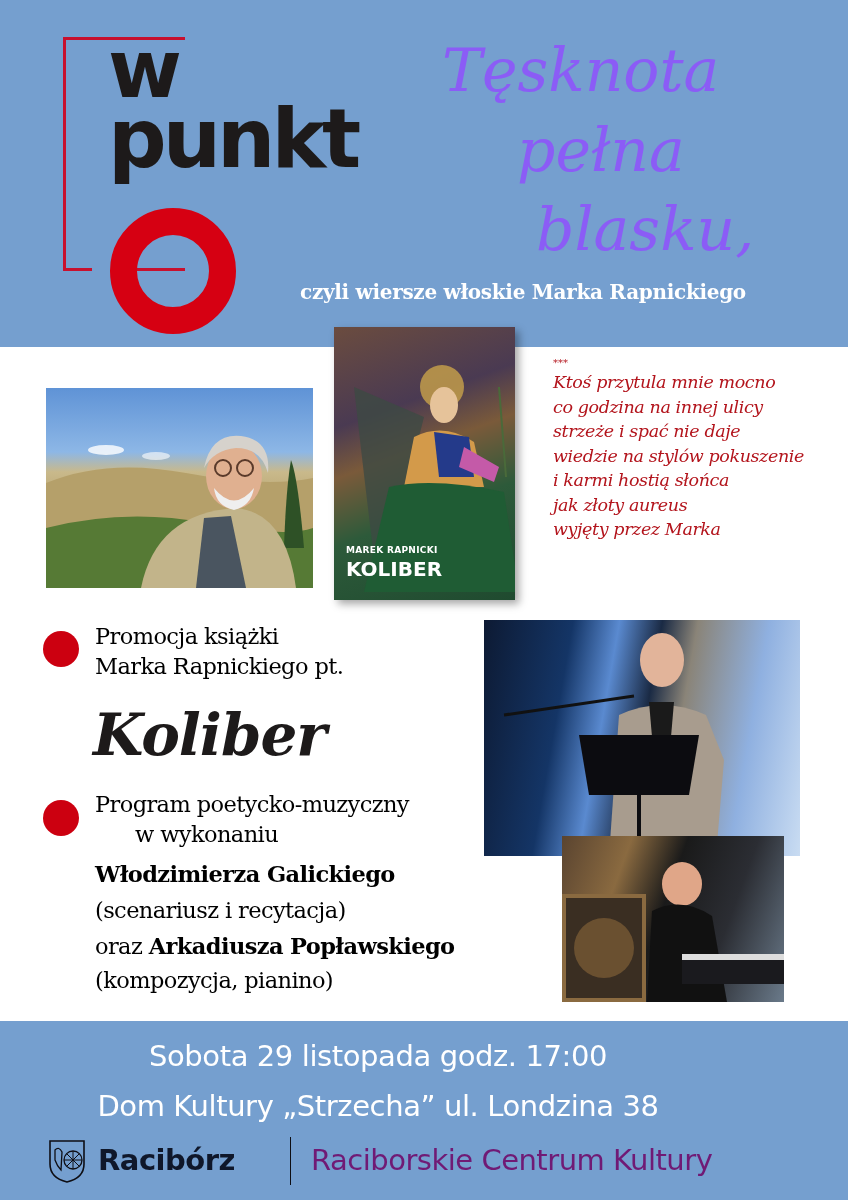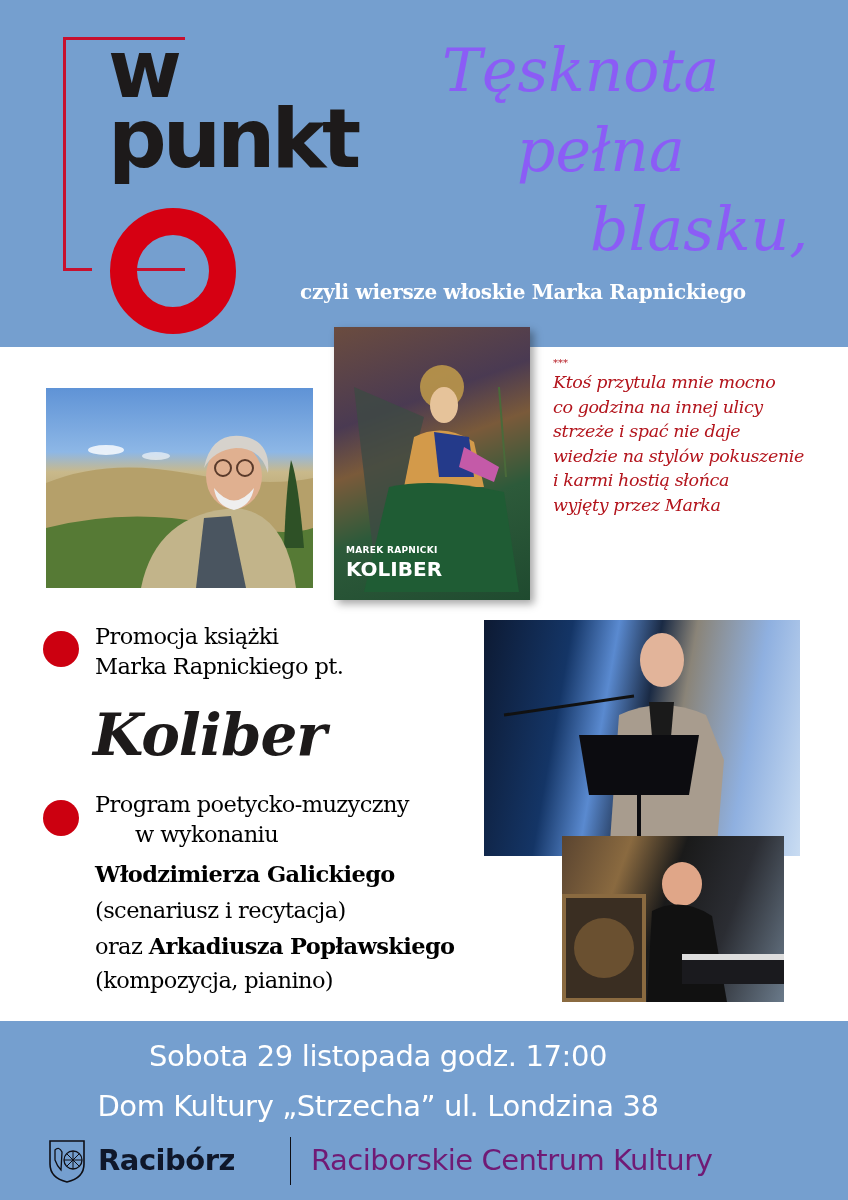--- a/index.html
+++ b/index.html
@@ -8,25 +8,25 @@
   #hdr{left:0;top:0;width:848px;height:347px;background:#759fcf;}
   #ftr{left:0;top:1021px;width:848px;height:179px;background:#759fcf;}
   .bracket{left:63px;top:37px;width:122px;height:234px;border-left:3px solid #c8102e;border-top:3px solid #c8102e;border-bottom:3px solid #c8102e;box-sizing:border-box;border-right:none;}
   .bracket-cut{left:92px;top:236px;width:20px;height:40px;background:#759fcf;}
   .logo-w{left:108px;top:30px;font-family:"DejaVu Sans",sans-serif;font-weight:bold;font-size:80px;line-height:80px;color:#1d1a1a;letter-spacing:-4px;}
   .logo-punkt{left:108px;top:98px;font-family:"DejaVu Sans",sans-serif;font-weight:bold;font-size:82px;line-height:82px;color:#1d1a1a;letter-spacing:-4px;}
   .ring{left:110px;top:208px;width:126px;height:126px;border-radius:50%;border:27px solid #d60012;box-sizing:border-box;}
   .t1,.t2,.t3{font-family:"DejaVu Serif",serif;font-style:italic;color:#8b5cf6;font-size:60px;line-height:64px;}
   .t1{left:442px;top:38px;}
   .t2{left:517px;top:118px;}
-  .t3{left:590px;top:197px;}
+  .t3{left:536px;top:197px;}
   .subtitle{left:300px;top:280px;font-family:"DejaVu Serif",serif;color:#ffffff;font-size:20px;font-weight:bold;letter-spacing:-0.3px;}
   .photo{overflow:hidden;}
   #author-photo{left:46px;top:388px;width:267px;height:200px;background:linear-gradient(180deg,#5f93d6 0%,#8db7e6 32%,#c9b98b 42%,#b8a46f 58%,#5b7a3c 75%,#3f5a2a 100%);}
-  #book-cover{left:334px;top:327px;width:196px;height:273px;background:linear-gradient(160deg,#6b4c3f 0%,#4a3a52 30%,#7a5a3a 45%,#2d5a3a 65%,#1f4a2f 100%);box-shadow:4px 4px 8px rgba(0,0,0,0.35);}
+  #book-cover{left:334px;top:327px;width:181px;height:273px;background:linear-gradient(160deg,#6b4c3f 0%,#4a3a52 30%,#7a5a3a 45%,#2d5a3a 65%,#1f4a2f 100%);box-shadow:4px 4px 8px rgba(0,0,0,0.35);}
   #book-cover .auth{position:absolute;left:12px;top:218px;font-family:"DejaVu Sans",sans-serif;font-weight:bold;font-size:9px;color:#ffffff;letter-spacing:0.3px;}
   #book-cover .ttl{position:absolute;left:12px;top:230px;font-family:"DejaVu Sans",sans-serif;font-weight:bold;font-size:20px;color:#ffffff;}
   .poem{left:553px;top:358px;color:#b3141c;font-family:"DejaVu Serif",serif;font-style:italic;}
   .poem .stars{font-size:10px;line-height:10px;margin-bottom:2px;}
   .poem .line{font-size:17.5px;line-height:24.5px;white-space:nowrap;letter-spacing:-0.4px;}
   .dot{width:36px;height:36px;border-radius:50%;background:#cc0010;}
   .body-text{font-family:"DejaVu Serif",serif;color:#000000;font-size:22.5px;line-height:28px;letter-spacing:-0.6px;white-space:nowrap;}
   .koliber{left:93px;top:702px;font-family:"DejaVu Serif",serif;font-style:italic;font-weight:bold;font-size:58px;line-height:66px;color:#1d1a1a;letter-spacing:-1px;}
   #perf-photo-1{left:484px;top:620px;width:316px;height:236px;background:linear-gradient(100deg,#0d1a33 0%,#143566 25%,#5a8ad0 38%,#1a2a44 50%,#8a8478 60%,#8fb0e0 80%,#c9dcf2 100%);}
   #perf-photo-2{left:562px;top:836px;width:222px;height:166px;background:linear-gradient(110deg,#5a4430 0%,#8a6a40 25%,#1a1a1a 45%,#2b2d33 70%,#6a7a8a 100%);}
@@ -84,20 +84,21 @@
   <div class="ttl">KOLIBER</div>
 </div>
 
 <div class="abs poem">
   <div class="stars">***</div>
   <div class="line">Ktoś przytula mnie mocno</div>
   <div class="line">co godzina na innej ulicy</div>
   <div class="line">strzeże i spać nie daje</div>
   <div class="line">wiedzie na stylów pokuszenie</div>
   <div class="line">i karmi hostią słońca</div>
+  <div class="line">jak złoty aureus</div>
   <div class="line">wyjęty przez Marka</div>
 </div>
 
 <div class="abs dot" style="left:43px;top:631px;"></div>
 <div class="abs body-text" style="left:95px;top:622px;">Promocja książki</div>
 <div class="abs body-text" style="left:95px;top:652px;">Marka Rapnickiego pt.</div>
 <div class="abs koliber">Koliber</div>
 
 <div class="abs dot" style="left:43px;top:800px;"></div>
 <div class="abs body-text" style="left:95px;top:790px;">Program poetycko-muzyczny</div>

